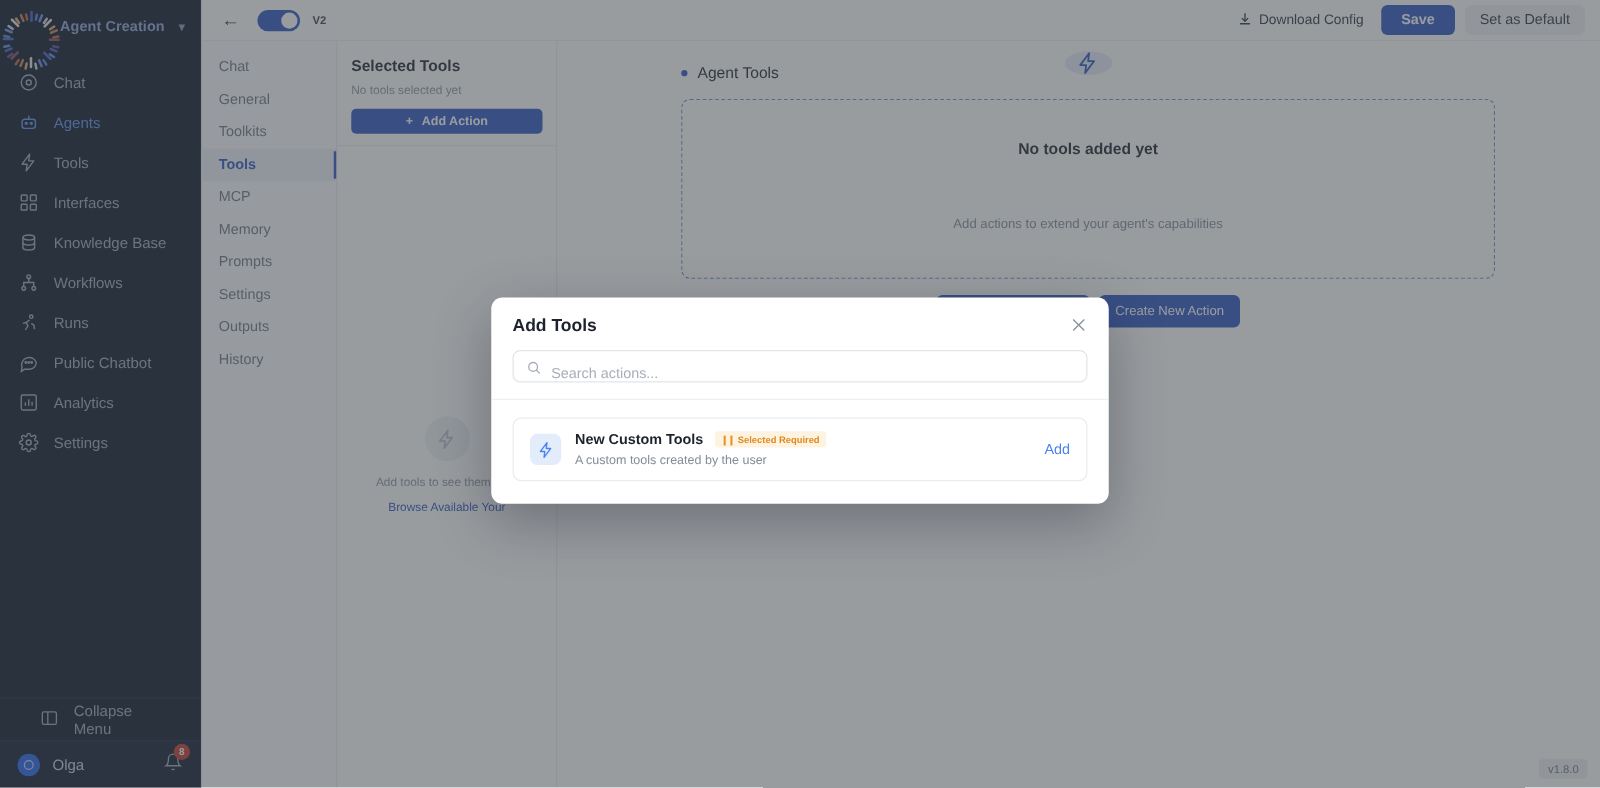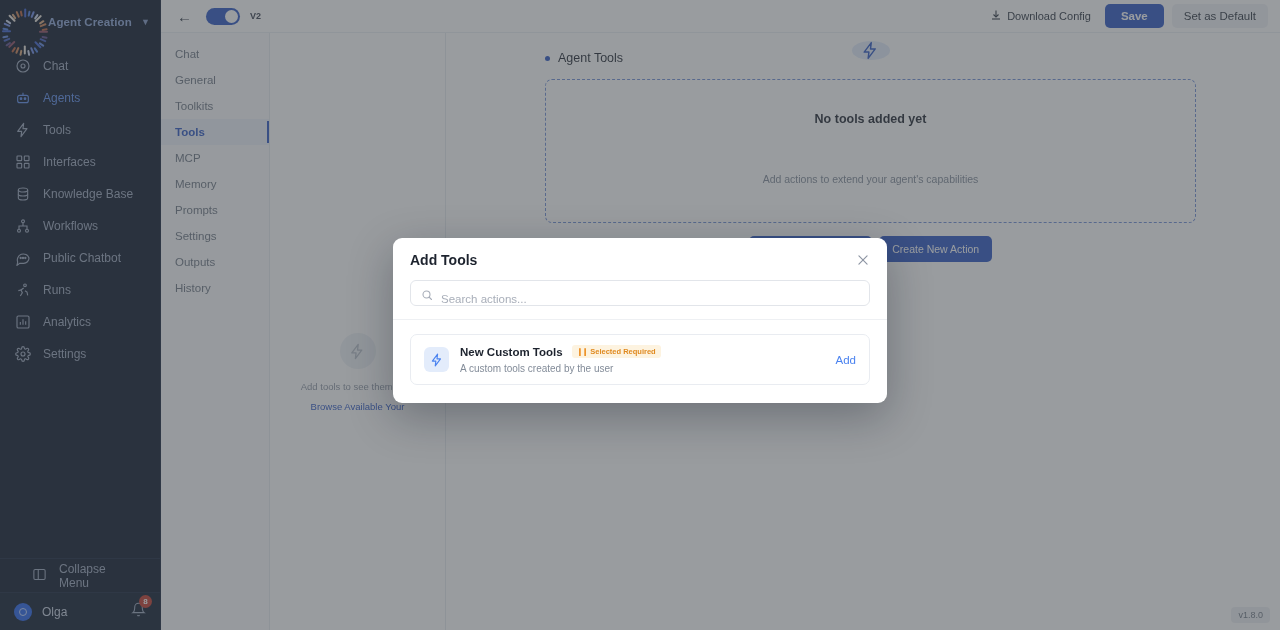--- a/index.html
+++ b/index.html
@@ -339,38 +339,38 @@
               <circle cx="6" cy="19" r="2.2"></circle>
               <circle cx="18" cy="19" r="2.2"></circle>
               <path d="M12 7.2V12M12 12H6v4.8M12 12h6v4.8"></path>
             </svg>
           </span>
           <span>Workflows</span>
         </div>
         <div class="sb-item">
           <span class="sbicon">
             <svg width="16" height="16" viewBox="0 0 24 24" fill="none" stroke="#9aa6bd" stroke-width="1.7" style="color:#9aa6bd">
+              <circle cx="15" cy="5" r="2"></circle>
+              <path d="M13 9l-4 3 2 4-3 5"></path>
+              <path d="M9 12l-4 1"></path>
+              <path d="M15 13l3 2 1 5"></path>
+            </svg>
+          </span>
+          <span>Runs</span>
+        </div>
+        <div class="sb-item">
+          <span class="sbicon">
+            <svg width="16" height="16" viewBox="0 0 24 24" fill="none" stroke="#9aa6bd" stroke-width="1.7" style="color:#9aa6bd">
               <path d="M21 12a8 8 0 0 1-8 8H7l-4 3 1-5a8 8 0 1 1 17-6z"></path>
               <circle cx="8.5" cy="12" r=".9" fill="currentColor"></circle>
               <circle cx="12" cy="12" r=".9" fill="currentColor"></circle>
               <circle cx="15.5" cy="12" r=".9" fill="currentColor"></circle>
             </svg>
           </span>
           <span>Public Chatbot</span>
-        </div>
-        <div class="sb-item">
-          <span class="sbicon">
-            <svg width="16" height="16" viewBox="0 0 24 24" fill="none" stroke="#9aa6bd" stroke-width="1.7" style="color:#9aa6bd">
-              <circle cx="15" cy="5" r="2"></circle>
-              <path d="M13 9l-4 3 2 4-3 5"></path>
-              <path d="M9 12l-4 1"></path>
-              <path d="M15 13l3 2 1 5"></path>
-            </svg>
-          </span>
-          <span>Runs</span>
         </div>
         <div class="sb-item">
           <span class="sbicon">
             <svg width="16" height="16" viewBox="0 0 24 24" fill="none" stroke="#9aa6bd" stroke-width="1.7" style="color:#9aa6bd">
               <rect x="3" y="3" width="18" height="18" rx="2"></rect>
               <line x1="8" y1="16" x2="8" y2="12"></line>
               <line x1="12" y1="16" x2="12" y2="8"></line>
               <line x1="16" y1="16" x2="16" y2="11"></line>
             </svg>
           </span>
@@ -461,20 +461,28 @@
       </div>
       <div class="tab">
         <span>Outputs</span>
       </div>
       <div class="tab">
         <span>History</span>
       </div>
     </div>
 
   <div class="selpanel">
+    <div class="sel-head">
+      <div class="sel-title">Selected Tools</div>
+      <div class="sel-sub">No tools selected yet</div>
+      <button class="btn-addaction">
+        <span>+</span>
+        <span>Add Action</span>
+      </button>
+    </div>
     <div class="sel-empty">
       <div class="sel-empty-circle">
         <svg width="17" height="17" viewBox="0 0 24 24" fill="none" stroke="#b6bec9" stroke-width="1.8" stroke-linejoin="round">
             <path d="M13 2L4 14h6l-1 8 9-12h-6l1-8z"></path>
           </svg>
       </div>
       <div class="sel-empty-text">Add tools to see them here</div>
       <div class="sel-empty-link">Browse Available Your</div>
     </div>
   </div>

